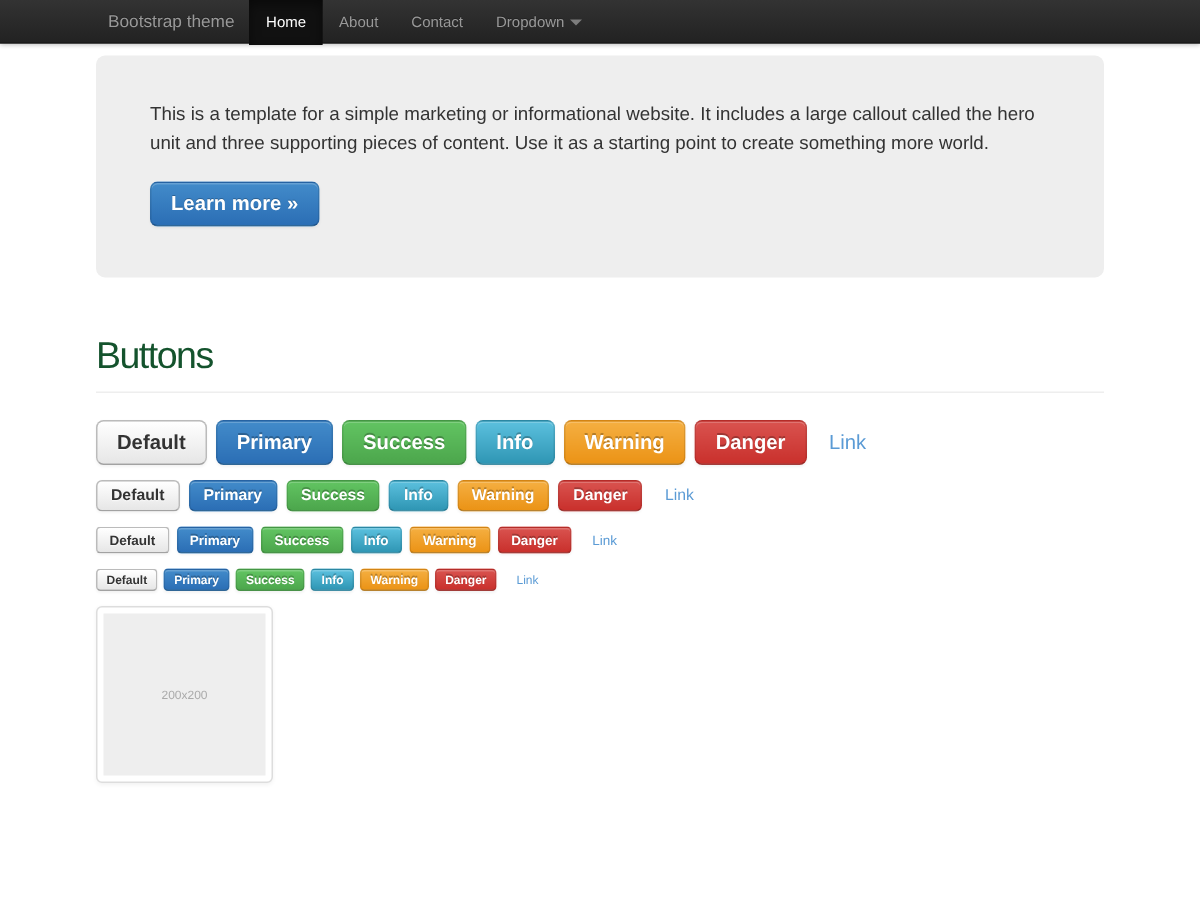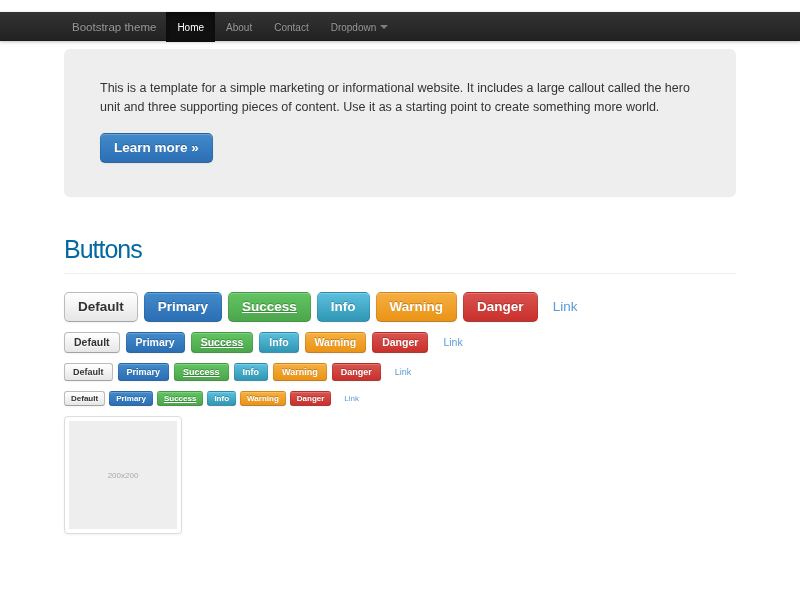--- a/index.html
+++ b/index.html
@@ -17,21 +17,21 @@
     position: relative;
     width: 100%;
     height: 29px;
     background: #222222;
     background-image: linear-gradient(to bottom, #333333 0%, #222222 100%);
     border-bottom: 1px solid #1a1a1a;
     box-shadow: 0 1px 3px rgba(0,0,0,0.25);
   }
   .navbar-inner {
     width: 672px;
-    margin: 12px auto;
+    margin: 0 auto;
     height: 30px;
     display: flex;
     align-items: stretch;
   }
   .brand {
     display: flex;
     align-items: center;
     padding: 0 10px 0 8px;
     color: #999999;
     font-size: 11.5px;
@@ -124,21 +124,20 @@
     text-shadow: 0 -1px 0 rgba(0,0,0,0.25);
     border-color: rgba(0,0,0,0.1) rgba(0,0,0,0.1) rgba(0,0,0,0.25);
   }
   .btn-primary {
     background-color: #006dcc;
     background-image: linear-gradient(to bottom, #428bca 0%, #2b6eb5 100%);
   }
   .btn-success {
     background-color: #5bb75b;
     background-image: linear-gradient(to bottom, #62c462 0%, #4ca64c 100%);
-    text-decoration: underline;
   }
   .btn-info {
     background-color: #49afcd;
     background-image: linear-gradient(to bottom, #5bc0de 0%, #2f96b4 100%);
   }
   .btn-warning {
     background-color: #faa732;
     background-image: linear-gradient(to bottom, #f5af41 0%, #eb9316 100%);
   }
   .btn-danger {
@@ -169,21 +168,21 @@
     padding-bottom: 8px;
     margin: 36px 0 18px 0;
     border-bottom: 1px solid #eeeeee;
   }
   .page-header h1 {
     margin: 0;
     font-size: 25px;
     line-height: 32px;
     font-weight: normal;
     letter-spacing: -1px;
-    color: #0369a1;
+    color: #14532d;
   }
   .btn-row {
     display: flex;
     align-items: center;
     gap: 6px;
     margin-bottom: 10px;
   }
   .btn-row.row-small { gap: 5px; }
   .btn-row.row-mini { gap: 4px; }
 

